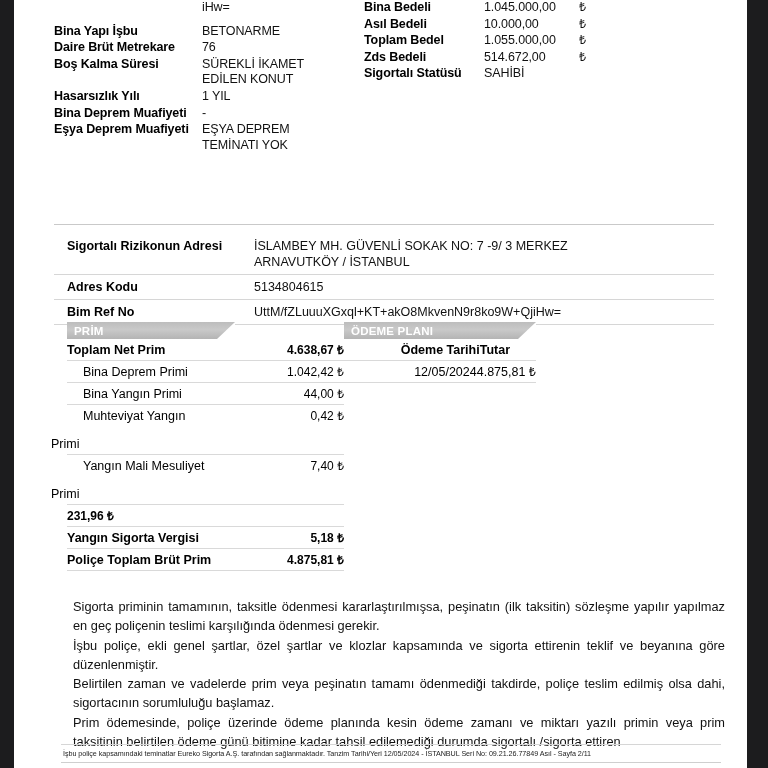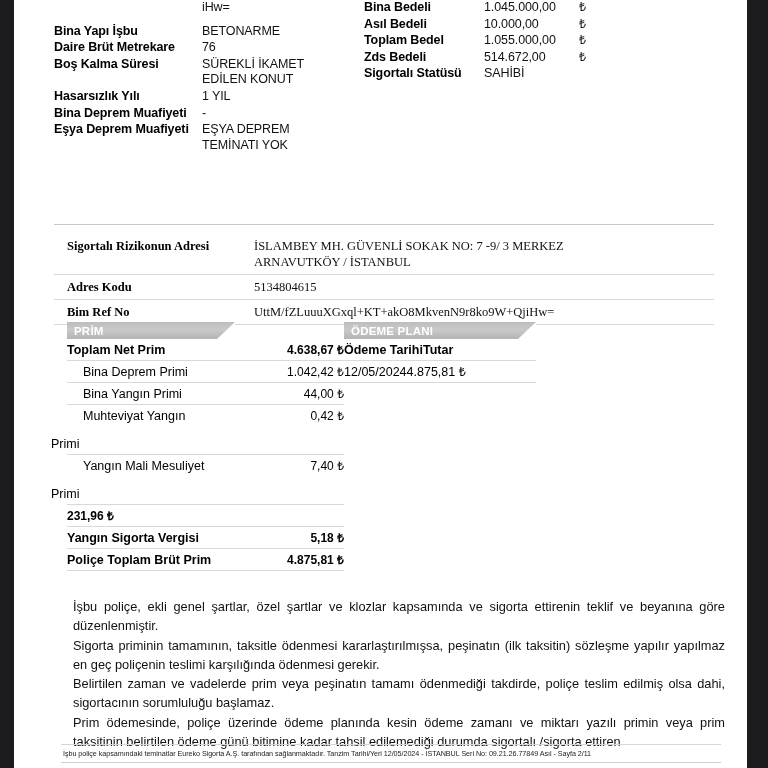--- a/index.html
+++ b/index.html
@@ -95,21 +95,20 @@
     height: 1px;
     background: #c9c9c9;
   }
 
   
   .addr-area {
     position: absolute;
     left: 0;
     top: 234px;
     width: 725px;
-    font-family: Liberation Serif, serif;
   }
   .addr-row {
     display: flex;
     align-items: flex-start;
     padding: 4px 0 4px 0;
     margin-left: 40px;
     width: 660px;
     border-bottom: 1px solid #d6d6d6;
     box-sizing: border-box;
   }
@@ -203,21 +202,21 @@
   
   .odeme-block {
     position: absolute;
     left: 330px;
     top: 322px;
     width: 192px;
   }
   .odeme-banner { width: 192px; }
   .orow {
     display: flex;
-    justify-content: flex-start;
+    justify-content: flex-end;
     border-bottom: 1px solid #d9d9d9;
     padding: 3px 0 2px 0;
     box-sizing: border-box;
   }
   .orow .c1 { font-size: 12.5px; line-height: 16px; color: #000; }
   .orow .c2 { font-size: 12.5px; line-height: 16px; color: #000; white-space: nowrap; }
   .orow.head .c1, .orow.head .c2 { font-weight: bold; }
   .orow.head .c2 { padding-right: 26px; }
 
   
@@ -416,22 +415,22 @@
         <span class="c2">Tutar</span>
       </div>
       <div class="orow">
         <span class="c1">12/05/2024</span>
         <span class="c2">4.875,81 ₺</span>
       </div>
     </div>
 
 
     <div class="paras">
+      <p class="para">Sigorta priminin tamamının, taksitle ödenmesi kararlaştırılmışsa, peşinatın (ilk taksitin) sözleşme yapılır yapılmaz en geç poliçenin teslimi karşılığında ödenmesi gerekir.</p>
       <p class="para">İşbu poliçe, ekli genel şartlar, özel şartlar ve klozlar kapsamında ve sigorta ettirenin teklif ve beyanına göre düzenlenmiştir.</p>
-      <p class="para">Sigorta priminin tamamının, taksitle ödenmesi kararlaştırılmışsa, peşinatın (ilk taksitin) sözleşme yapılır yapılmaz en geç poliçenin teslimi karşılığında ödenmesi gerekir.</p>
       <p class="para">Belirtilen zaman ve vadelerde prim veya peşinatın tamamı ödenmediği takdirde, poliçe teslim edilmiş olsa dahi, sigortacının sorumluluğu başlamaz.</p>
       <p class="para">Prim ödemesinde, poliçe üzerinde ödeme planında kesin ödeme zamanı ve miktarı yazılı primin veya prim taksitinin belirtilen ödeme günü bitimine kadar tahsil edilemediği durumda sigortalı /sigorta ettiren</p>
     </div>
 
     <div class="footer-rule-top"></div>
     <div class="footer-text">İşbu poliçe kapsamındaki teminatlar Eureko Sigorta A.Ş. tarafından sağlanmaktadır. Tanzim Tarihi/Yeri 12/05/2024 - İSTANBUL Seri No: 09.21.26.77849  Asıl - Sayfa 2/11</div>
     <div class="footer-rule-bottom"></div>
 
   </div>
 </div>

